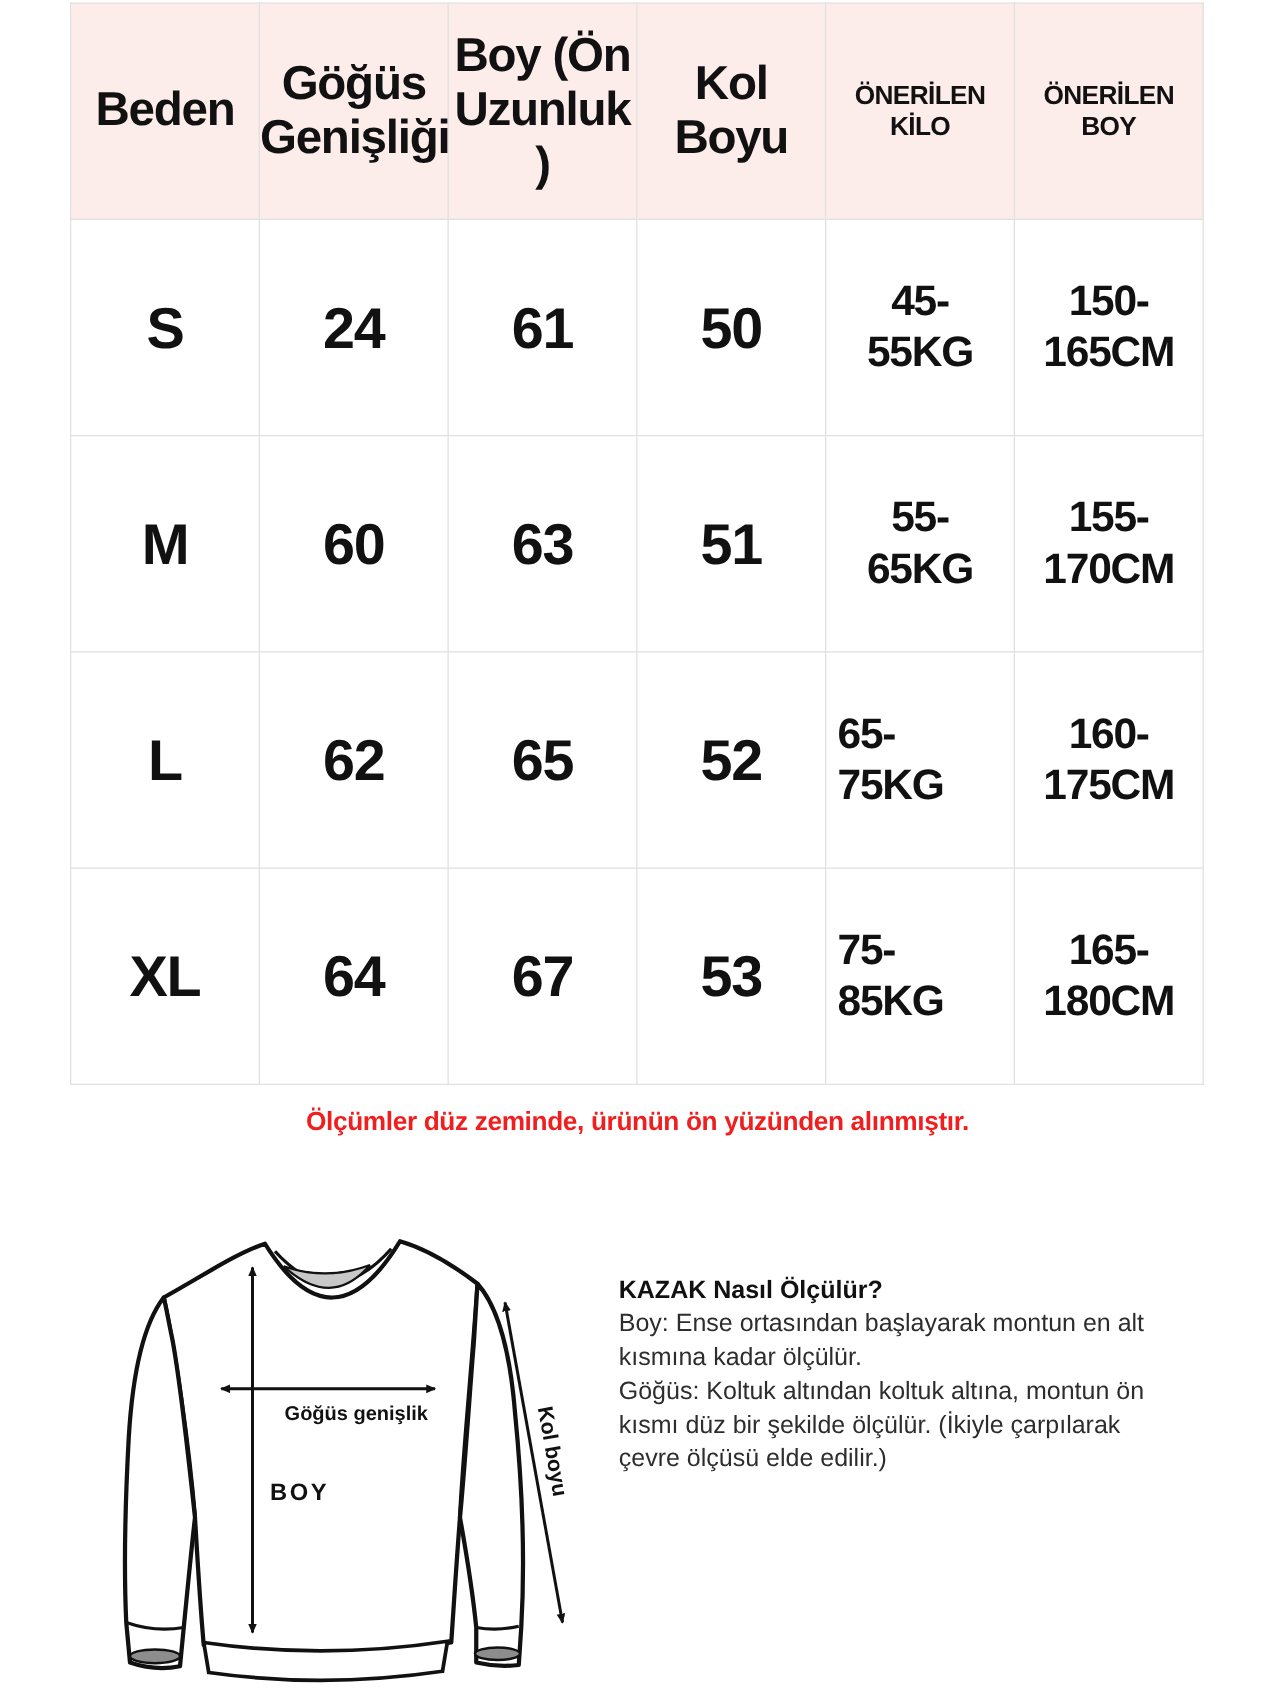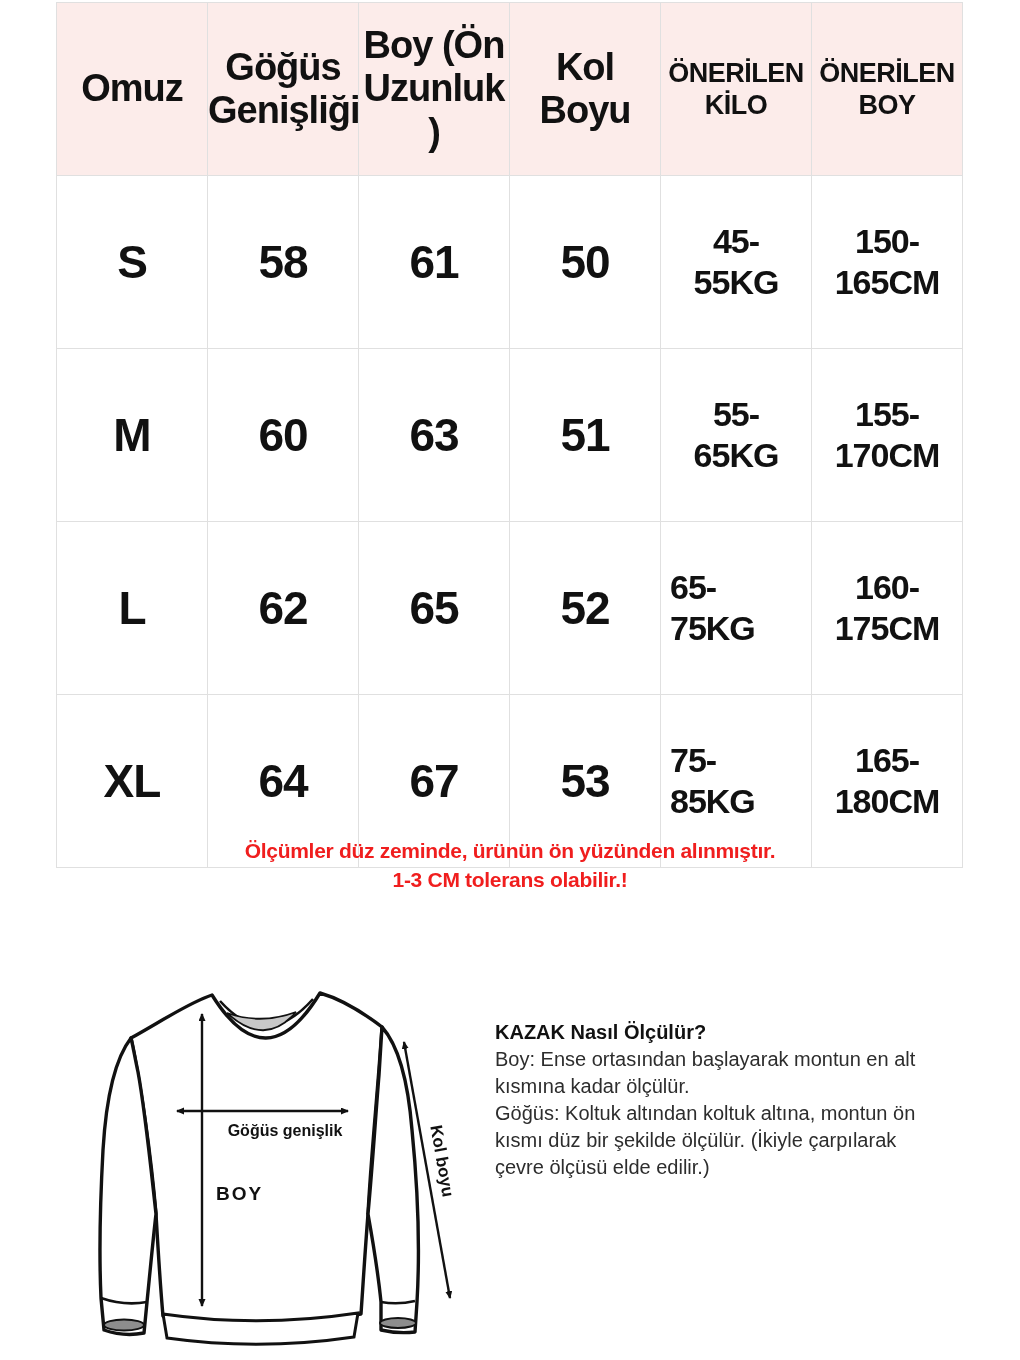--- a/index.html
+++ b/index.html
@@ -17,31 +17,31 @@
   }
   table.size-table col { width:151px; }
   table.size-table th, table.size-table td {
     border:1px solid #e0e0e0; padding:0; text-align:center; vertical-align:middle;
     overflow:visible;
   }
   table.size-table thead tr { height:173px; }
   table.size-table tbody tr { height:173px; }
   thead th { background:#fcecea; font-weight:bold; }
   .th-big   { font-size:38px; line-height:1.14; letter-spacing:-1px; }
-  .th-small { font-size:27px; line-height:1.2; letter-spacing:-0.5px;margin-left:32px; }
+  .th-small { font-size:21px; line-height:1.2; letter-spacing:-0.5px;margin-left:32px; }
   td.c { background:#ffffff; font-weight:bold; }
   .num  { font-size:46px; letter-spacing:-1px; }
   .val  { font-weight:bold; }
   .kg   { font-size:34px; line-height:1.22; letter-spacing:-1px; max-width:112px; margin:16px auto; }
   .cm   { font-size:34px; line-height:1.22; letter-spacing:-1px; max-width:136px; margin:16px auto;text-align:center; }
   td.kilo-left .kg { margin:0 0 0 9px; text-align:left; }
 
   
   .notice {
-    position:absolute; left:0; top:836px; width:1020px;
+    position:absolute; left:0; top:883px; width:1020px;
     text-align:center; color:#f01e1e; font-weight:bold;
     font-size:21px; line-height:29px; letter-spacing:-0.3px;
   }
 
   
   .diagram { position:absolute; left:90px; top:980px; width:420px; height:410px; }
   .diagram svg { display:block; }
   .diagram text { font-family:"Liberation Sans", sans-serif; font-weight:bold; fill:#111; }
 
   
@@ -62,21 +62,21 @@
         <col>
         <col>
         <col>
         <col>
         <col>
         <col>
       </colgroup>
     <thead>
       <tr>
         <th class="th-big">
-            <div>Omuz</div>
+            <div>Beden</div>
           </th>
         <th class="th-big">
             <div>Göğüs Genişliği</div>
           </th>
         <th class="th-big">
             <div>Boy (Ön Uzunluk )</div>
           </th>
         <th class="th-big">
             <div>Kol Boyu</div>
           </th>
@@ -87,21 +87,21 @@
             <div>ÖNERİLEN BOY</div>
           </th>
       </tr>
     </thead>
     <tbody>
       <tr>
         <td class="c num">
             <div class="val">S</div>
           </td>
         <td class="c num">
-            <div class="val">58</div>
+            <div class="val">24</div>
           </td>
         <td class="c num">
             <div class="val">61</div>
           </td>
         <td class="c num">
             <div class="val">50</div>
           </td>
         <td class="c">
             <div class="val kg">45-55KG</div>
           </td>
@@ -167,21 +167,20 @@
           </td>
         <td class="c">
             <div class="val cm">165-180CM</div>
           </td>
       </tr>
     </tbody>
   </table>
 
   <div class="notice">
     <div>Ölçümler düz zeminde, ürünün ön yüzünden alınmıştır.</div>
-    <div>1-3 CM tolerans olabilir.!</div>
   </div>
 
   <div class="diagram">
     <svg width="420" height="410" viewBox="0 0 420 410">
       <defs>
         <marker id="ah" markerWidth="9" markerHeight="8" refX="7" refY="3.5" orient="auto-start-reverse" markerUnits="userSpaceOnUse">
           <path d="M0,0 L8,3.5 L0,7 Z" fill="#111"></path>
         </marker>
       </defs>
 

